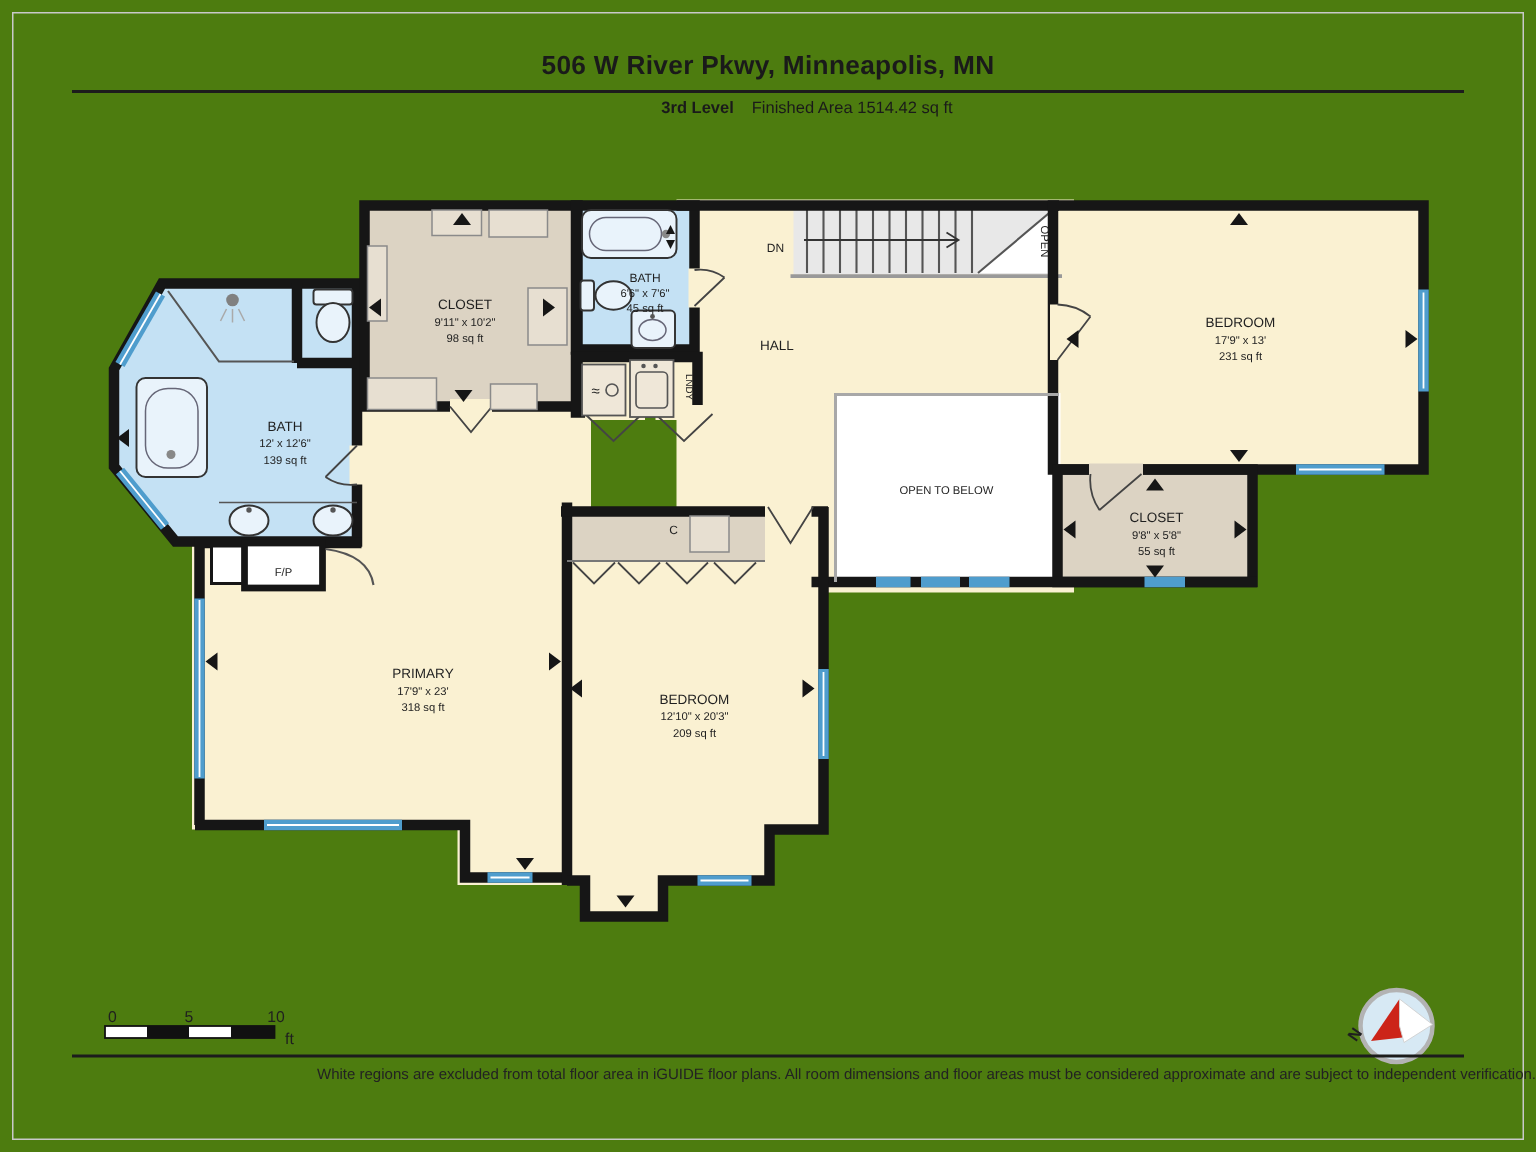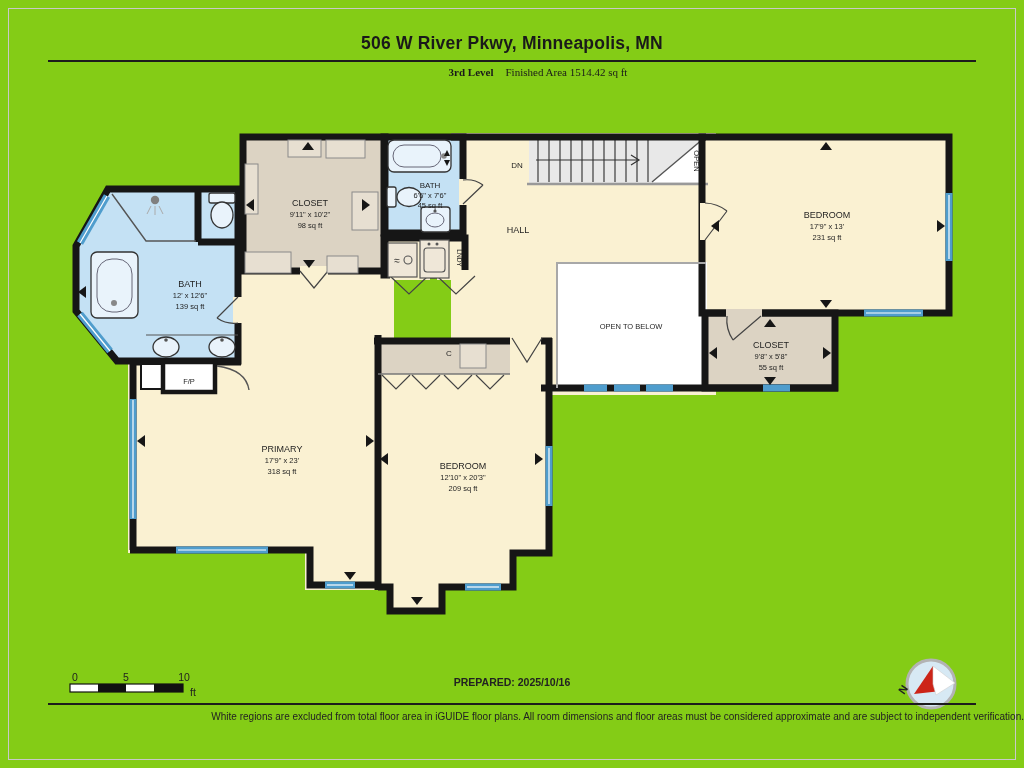--- a/index.html
+++ b/index.html
@@ -1,24 +1,24 @@
 <!DOCTYPE html>
 <html><head>
 <meta charset="utf-8">
 <style>
   html,body{margin:0;padding:0;background:#ffffff;}
-  #page{position:relative;width:1024px;height:768px;background:#84cc16;overflow:hidden;
+  #page{position:relative;width:1024px;height:768px;background:#4d7c0f;overflow:hidden;
         font-family:"Liberation Sans", sans-serif;color:#1a1a1a;}
   .frame{position:absolute;inset:8px;border:1px solid #c9c9c9;pointer-events:none;}
   .title{position:absolute;top:33px;left:0;width:100%;text-align:center;
          font-size:17.5px;font-weight:bold;letter-spacing:.2px;}
   .rule{position:absolute;left:48px;right:48px;height:2px;background:#1c1c1c;}
   .rule.top{top:60px;}
   .rule.bottom{top:703px;height:1.5px;}
-  .subtitle{position:absolute;top:66px;left:76px;width:924px;text-align:center;font-size:11px;font-family:Liberation Serif, serif;}
+  .subtitle{position:absolute;top:66px;left:76px;width:924px;text-align:center;font-size:11px;}
   .subtitle .lvl{font-weight:bold;}
   .subtitle .area{margin-left:12px;}
   .prepared{position:absolute;top:676px;left:0;width:100%;text-align:center;
             font-size:10.5px;font-weight:bold;color:#222;}
   .disclaimer{position:absolute;top:711px;left:0;width:100%;text-align:right;
               font-size:10px;color:#222;}
   svg{position:absolute;left:0;top:0;}
   svg text{font-family:"Liberation Sans", sans-serif;fill:#1f1f1f;}
   .rt{font-size:9px;text-anchor:middle;}
   .rts{font-size:7.5px;text-anchor:middle;}
@@ -294,16 +294,15 @@
     </g>
 
     <g>
       <circle cx="931" cy="684" r="24" fill="#d7e9f4" stroke="#b3b3b3" stroke-width="3"></circle>
       <polygon points="914,694 933,666 941,691" fill="#cc2418"></polygon>
       <polygon points="933,666 955,683 936,695 933,684" fill="#ffffff" stroke="#d0d0d0" stroke-width="0.6"></polygon>
       <text x="904" y="695" font-size="11" font-weight="bold" transform="rotate(-55 904 695)">N</text>
     </g>
   </svg>
 
-  <div class="prepared">PREPARED: 2025/10/16</div>
   <div class="rule bottom"></div>
   <div class="disclaimer">White regions are excluded from total floor area in iGUIDE floor plans. All room dimensions and floor areas must be considered approximate and are subject to independent verification.</div>
 </div>
 
 </body></html>

